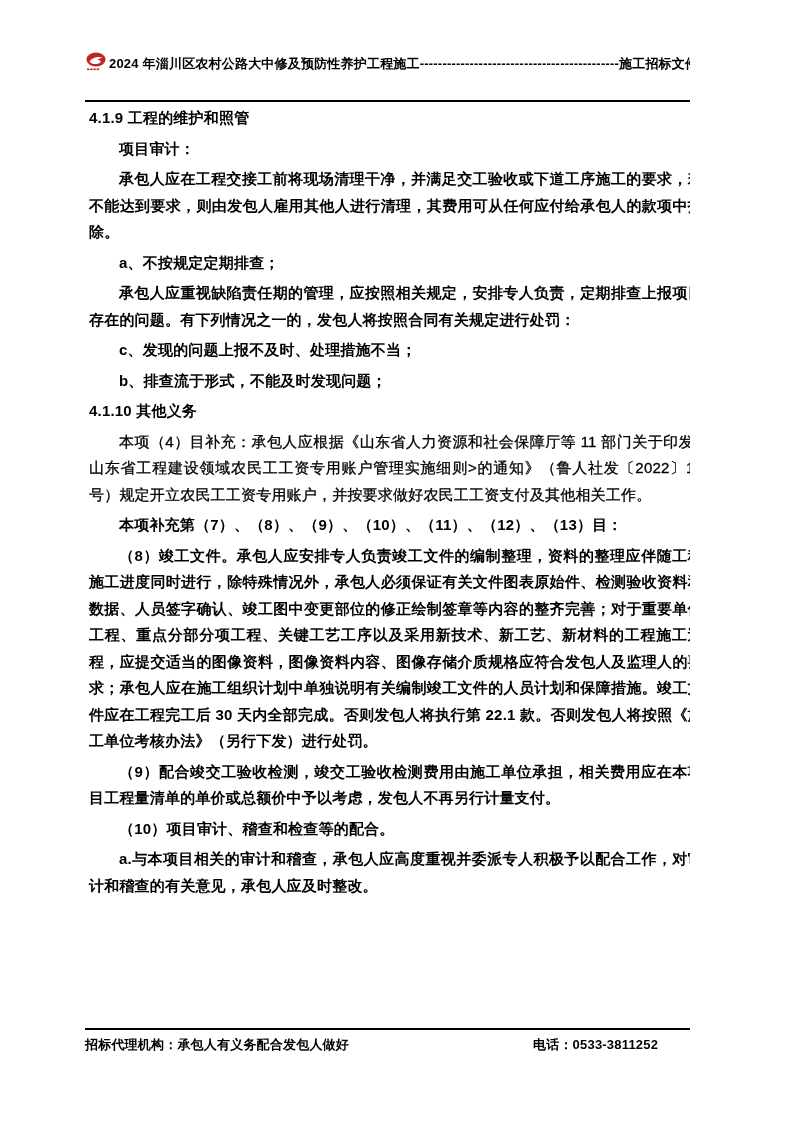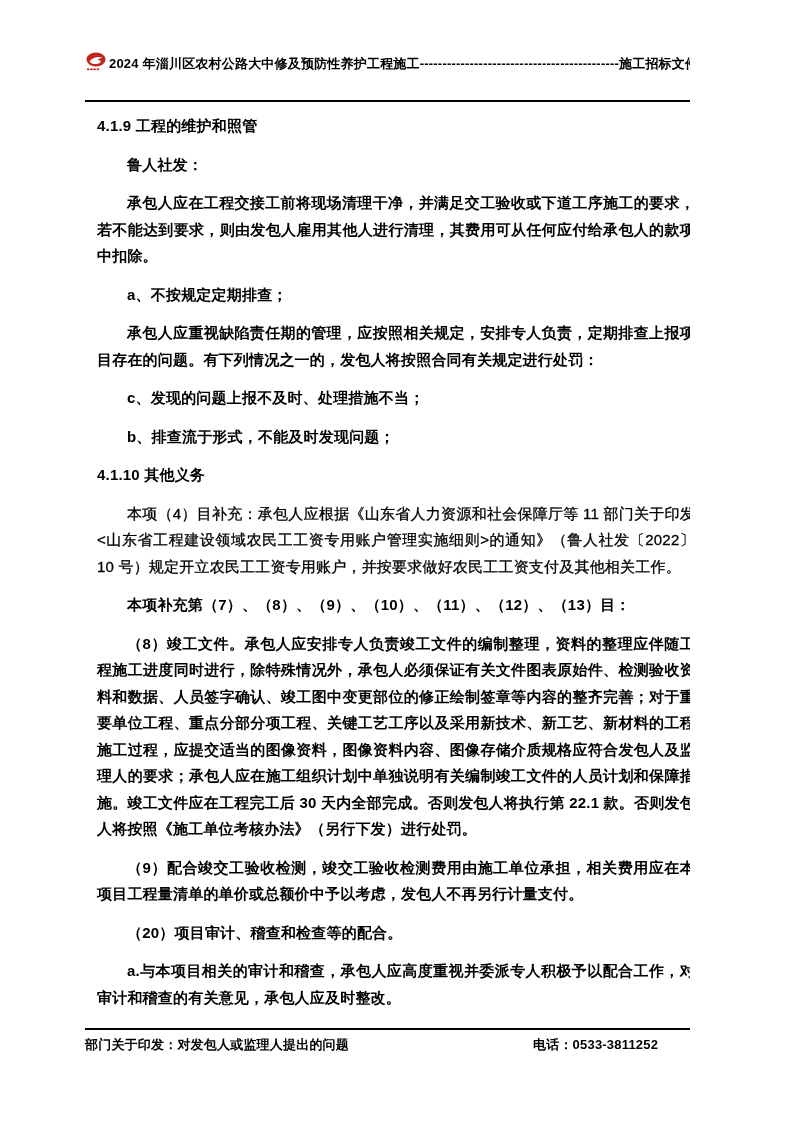--- a/index.html
+++ b/index.html
@@ -45,21 +45,21 @@
     position: absolute;
     top: 101px;
     left: 85px;
     width: 622px;
     font-size: 15px;
     font-weight: 700;
     line-height: 26.5px;
     letter-spacing: 0.2px;
   }
   .content p {
-    margin: 12px;
+    margin: 4px;
     text-align: justify;
   }
   .content p.heading {
     text-indent: 0;
     font-weight: 800;
   }
   .content p.para {
     text-indent: 2em;
   }
   .content p.para-bold {
@@ -103,35 +103,35 @@
       <rect x="2" y="16.5" width="2.4" height="1.6" fill="#c2251f"></rect>
       <rect x="5.2" y="16.5" width="2.4" height="1.6" fill="#c2251f"></rect>
       <rect x="8.4" y="16.5" width="2.4" height="1.6" fill="#c2251f"></rect>
       <rect x="11.6" y="16.5" width="2.4" height="1.6" fill="#c2251f"></rect>
     </svg></span><span>2024 年淄川区农村公路大中修及预防性养护工程施工</span><span>--------------------------------------------</span><span>施工招标文件</span>
   </div>
   <div class="header-rule"></div>
 
   <div class="content">
     <p class="heading">4.1.9 工程的维护和照管</p>
-    <p class="para">鲁人社发：</p>
+    <p class="para">项目审计：</p>
     <p class="para">承包人应在工程交接工前将现场清理干净，并满足交工验收或下道工序施工的要求，若不能达到要求，则由发包人雇用其他人进行清理，其费用可从任何应付给承包人的款项中扣除。</p>
     <p class="para">a、不按规定定期排查；</p>
     <p class="para">承包人应重视缺陷责任期的管理，应按照相关规定，安排专人负责，定期排查上报项目存在的问题。有下列情况之一的，发包人将按照合同有关规定进行处罚：</p>
     <p class="para">c、发现的问题上报不及时、处理措施不当；</p>
     <p class="para">b、排查流于形式，不能及时发现问题；</p>
     <p class="heading">4.1.10 其他义务</p>
     <p class="para-bold">本项（4）目补充：承包人应根据《山东省人力资源和社会保障厅等 11 部门关于印发&lt;山东省工程建设领域农民工工资专用账户管理实施细则&gt;的通知》（鲁人社发〔2022〕10 号）规定开立农民工工资专用账户，并按要求做好农民工工资支付及其他相关工作。</p>
     <p class="para">本项补充第（7）、（8）、（9）、（10）、（11）、（12）、（13）目：</p>
     <p class="para">（8）竣工文件。承包人应安排专人负责竣工文件的编制整理，资料的整理应伴随工程施工进度同时进行，除特殊情况外，承包人必须保证有关文件图表原始件、检测验收资料和数据、人员签字确认、竣工图中变更部位的修正绘制签章等内容的整齐完善；对于重要单位工程、重点分部分项工程、关键工艺工序以及采用新技术、新工艺、新材料的工程施工过程，应提交适当的图像资料，图像资料内容、图像存储介质规格应符合发包人及监理人的要求；承包人应在施工组织计划中单独说明有关编制竣工文件的人员计划和保障措施。竣工文件应在工程完工后 30 天内全部完成。否则发包人将执行第 22.1 款。否则发包人将按照《施工单位考核办法》（另行下发）进行处罚。</p>
     <p class="para">（9）配合竣交工验收检测，竣交工验收检测费用由施工单位承担，相关费用应在本项目工程量清单的单价或总额价中予以考虑，发包人不再另行计量支付。</p>
-    <p class="para">（20）项目审计、稽查和检查等的配合。</p>
+    <p class="para">（10）项目审计、稽查和检查等的配合。</p>
     <p class="para">a.与本项目相关的审计和稽查，承包人应高度重视并委派专人积极予以配合工作，对审计和稽查的有关意见，承包人应及时整改。</p>
   </div>
 
   <div class="footer">
     <div class="footer-row">
-      <div class="footer-left"><span>部门关于印发：</span><span>对发包人或监理人提出的问题</span></div>
+      <div class="footer-left"><span>招标代理机构：</span><span>承包人有义务配合发包人做好</span></div>
       <div class="footer-right"><span>电话：</span><span>0533-3811252</span></div>
     </div>
   </div>
 
 </div>
 
 </body></html>

